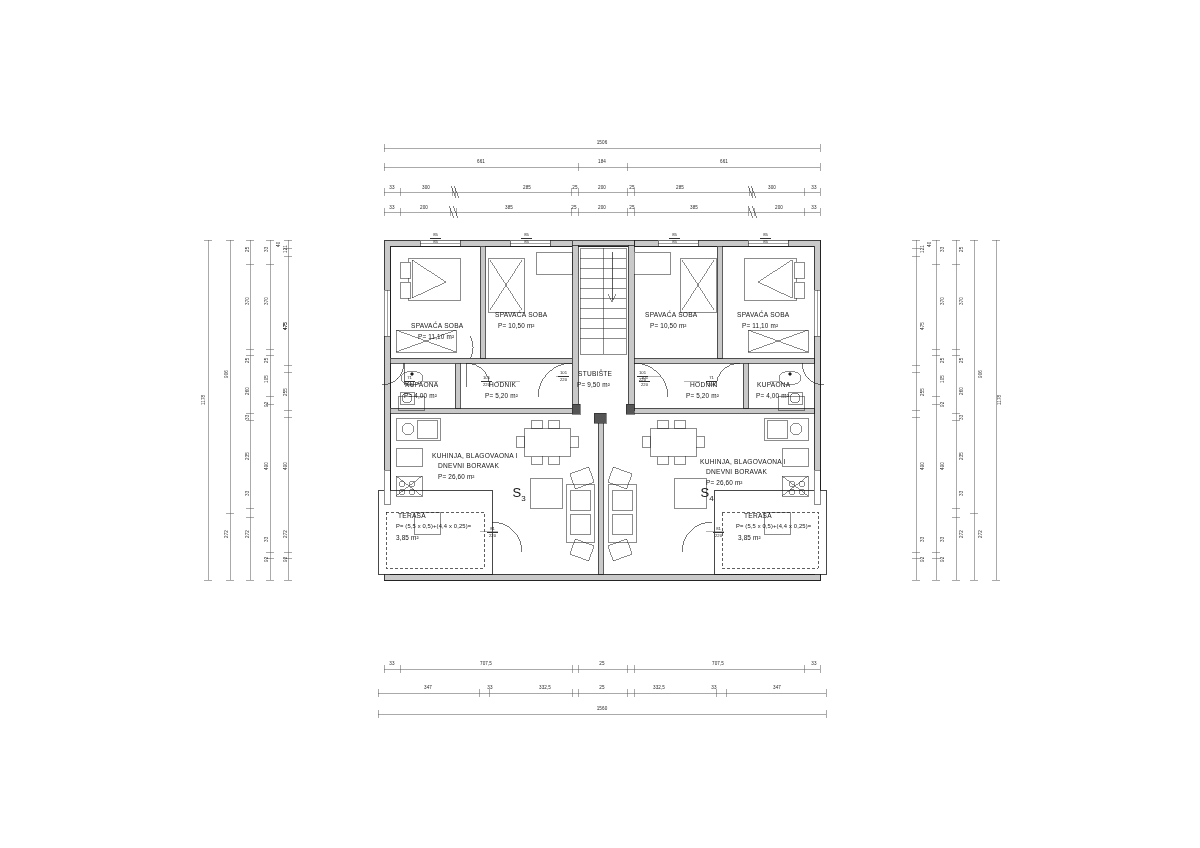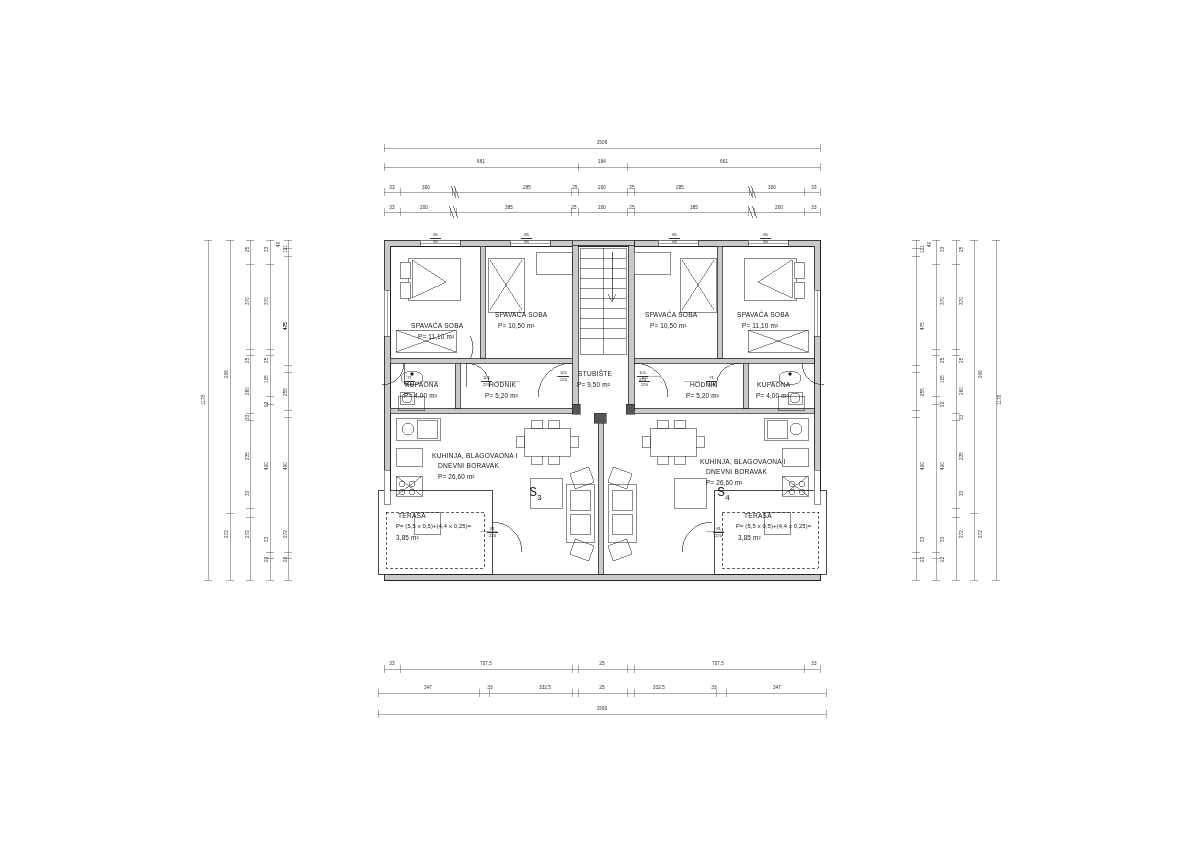--- a/index.html
+++ b/index.html
@@ -3,21 +3,21 @@
 <meta charset="utf-8">
 <style>
   html,body{margin:0;padding:0;background:#ffffff;}
   body{width:1200px;height:848px;font-family:"Liberation Sans",sans-serif;color:#1a1a1a;overflow:hidden;position:relative;}
   #sheet{position:absolute;inset:0;width:1200px;height:848px;}
   .lbl{position:absolute;white-space:pre;font-family:"Liberation Sans",sans-serif;color:#141414;}
   .room-name{font-size:6.6px;letter-spacing:.25px;}
   .room-area{font-size:6.4px;letter-spacing:.15px;}
   .dim{font-size:4.6px;letter-spacing:.1px;color:#2a2a2a;}
   .dim-v{font-size:4.6px;letter-spacing:.1px;color:#2a2a2a;transform-origin:0 0;transform:rotate(-90deg);}
-  .unit{font-size:13px;font-family:Liberation Mono, monospace;}
+  .unit{font-size:13px;font-family:Liberation Sans, sans-serif;}
   .unit sub{font-size:8px;}
   .tinynum{font-size:4.2px;color:#222;}
   .wm{position:absolute;font-family:"Liberation Sans",sans-serif;color:#e2e2e2;font-weight:bold;pointer-events:none;}
   .wm2{position:absolute;font-family:"Liberation Sans",sans-serif;color:#ededed;pointer-events:none;}
 </style>
 </head>
 <body>
 
 <div id="sheet">
 

